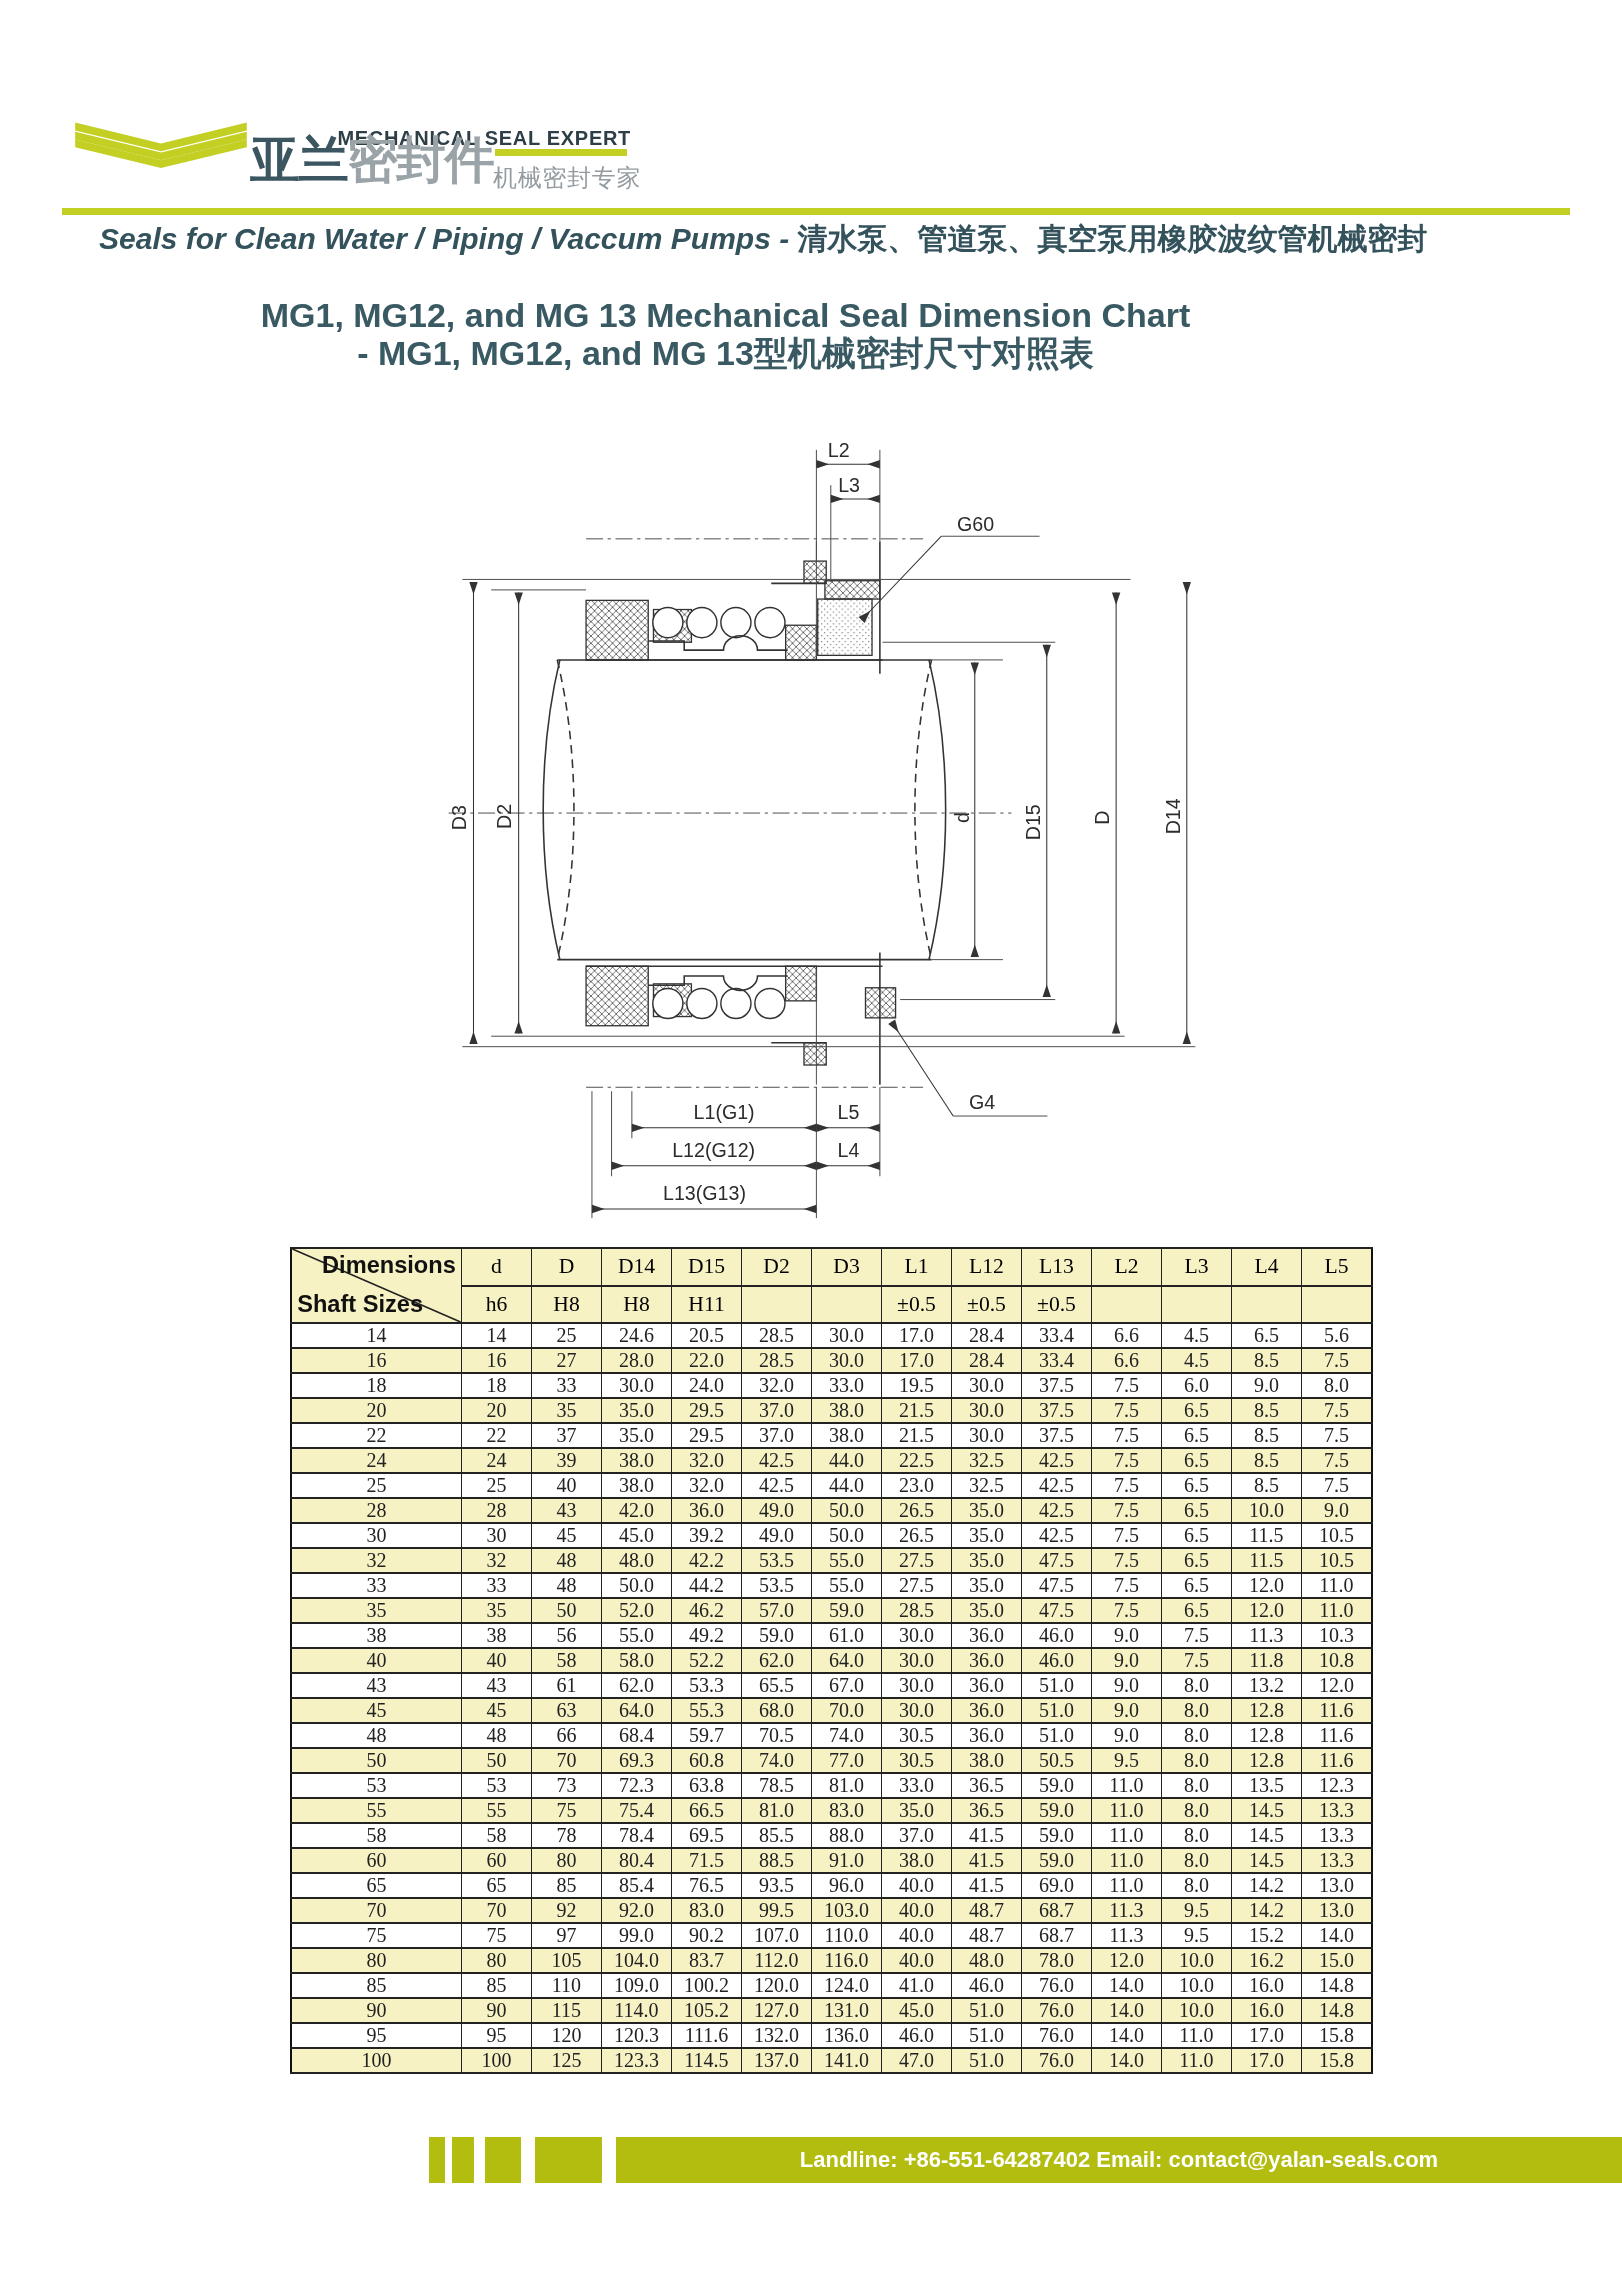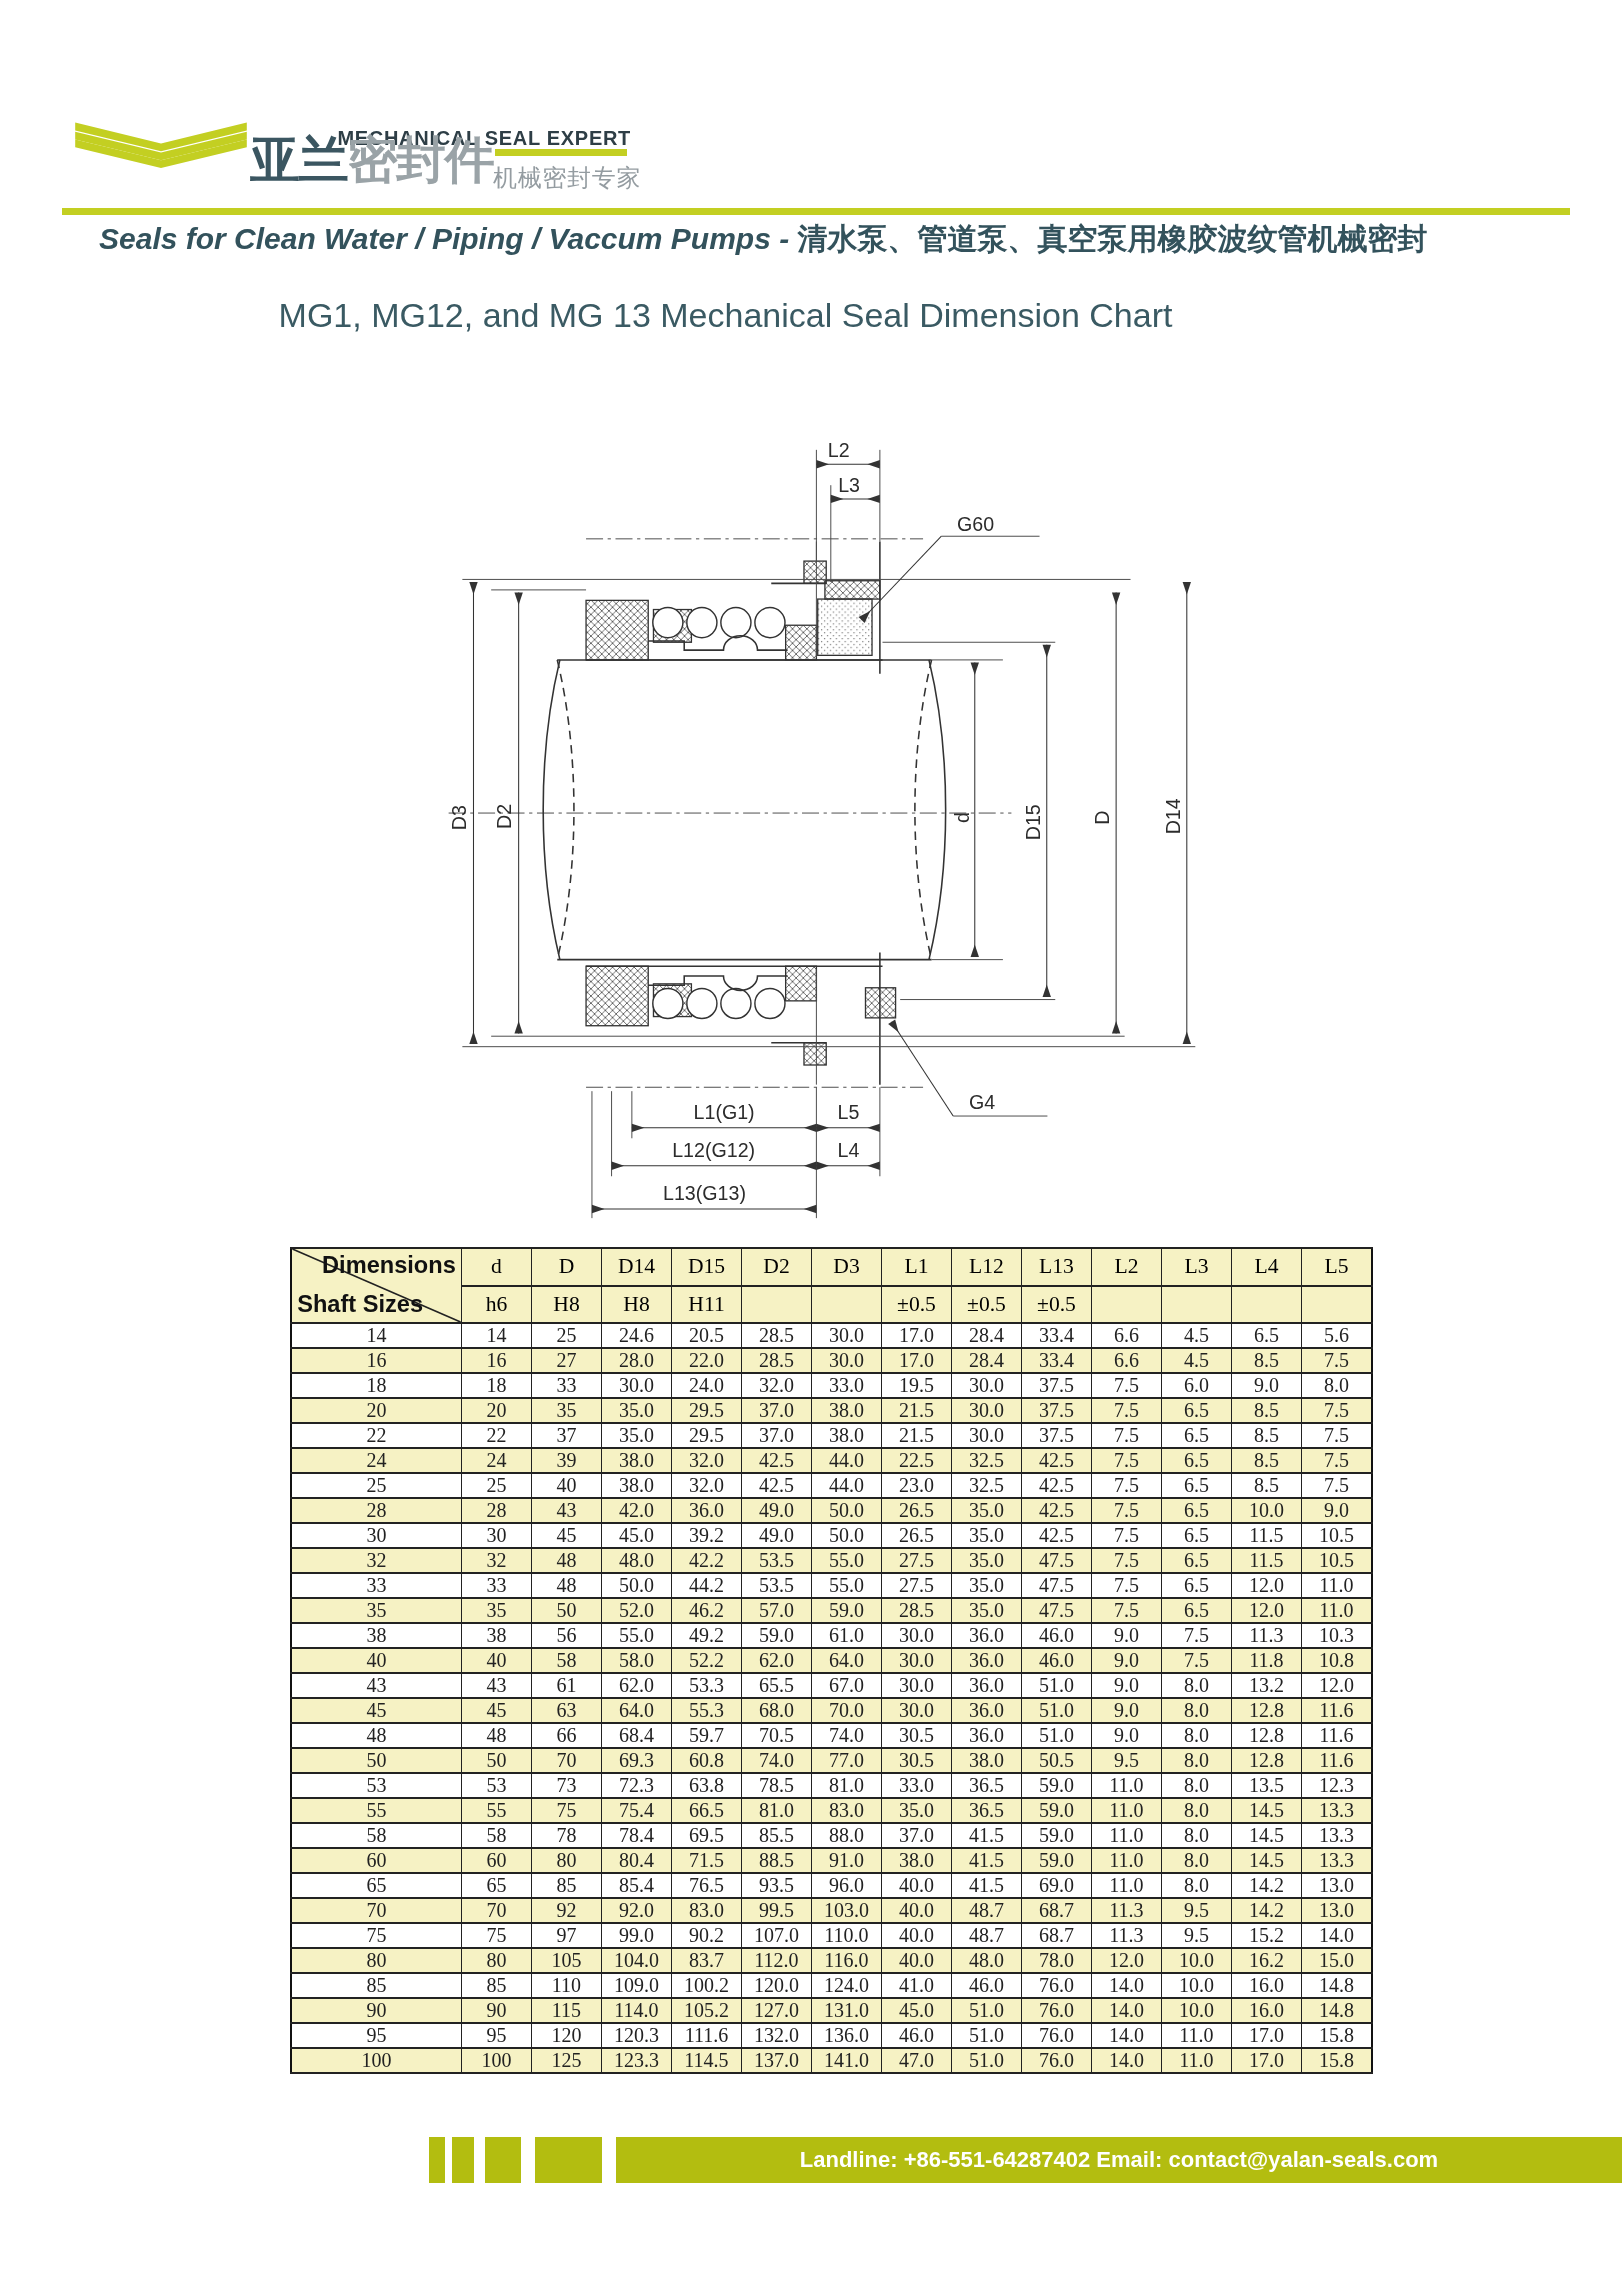--- a/index.html
+++ b/index.html
@@ -16,21 +16,21 @@
   #cnname .c1{color:#3b5661;}
   #cnname .c2{color:#9aa3a7;}
   #minirule{position:absolute;left:495px;top:149px;width:132px;height:6.5px;background:#c3cf22;}
   #cntag{position:absolute;left:493px;top:162px;font-size:24px;color:#949ca1;letter-spacing:0.7px;}
   
   #rule{position:absolute;left:62px;top:208px;width:1508px;height:7.2px;background:#c3cf22;}
   #banner{position:absolute;left:67px;top:219px;font-size:30px;font-weight:bold;color:#33525c;white-space:nowrap;margin-left:32px;}
   #banner .en{font-style:italic;}
   
   #title{position:absolute;left:0;top:296px;width:1451px;text-align:center;color:#3a5a63;
-         font-weight:normal;font-size:34px;line-height:1.12;}
+         font-weight:bold;font-size:34px;line-height:1.12;}
   
   #diagram{position:absolute;left:393px;top:366px;}
   .thin{stroke:#4a4a4a;stroke-width:1.5;fill:none;}
   .med{stroke:#333;stroke-width:2.4;fill:none;}
   .cl{stroke-dasharray:26 7 5 7;}
   .dsh{stroke-dasharray:13 9;}
   .dim{stroke:#333;stroke-width:1.6;fill:none;}
   .hpart{fill:url(#xh);stroke:#333;stroke-width:2;}
   .dlabel{font-family:"Liberation Sans",sans-serif;font-size:30px;fill:#2c2c2c;}
   
@@ -72,20 +72,21 @@
   <div id="minirule"></div>
   <div id="cntag">机械密封专家</div>
 
   <div id="rule"></div>
   <div id="banner">
     <span class="en">Seals for Clean Water / Piping / Vaccum Pumps - </span><span class="cn">清水泵、管道泵、真空泵用橡胶波纹管机械密封</span>
   </div>
 
   <div id="title">
     <div>MG1, MG12, and MG 13 Mechanical Seal Dimension Chart</div>
+    <div>- MG1, MG12, and MG 13型机械密封尺寸对照表</div>
   </div>
 
   <svg id="diagram" width="890" height="864" viewBox="0 0 1360 1320">
     <defs>
       <marker id="ae" markerWidth="14" markerHeight="10" refX="13" refY="5" orient="auto-start-reverse">
         <path d="M1,5 L13,1 L13,9 z" fill="#333"></path>
       </marker>
       <pattern id="xh" width="11" height="11" patternUnits="userSpaceOnUse">
         <path d="M0,0 L11,11 M0,11 L11,0" stroke="#4a4a4a" stroke-width="1.2" fill="none"></path>
       </pattern>

